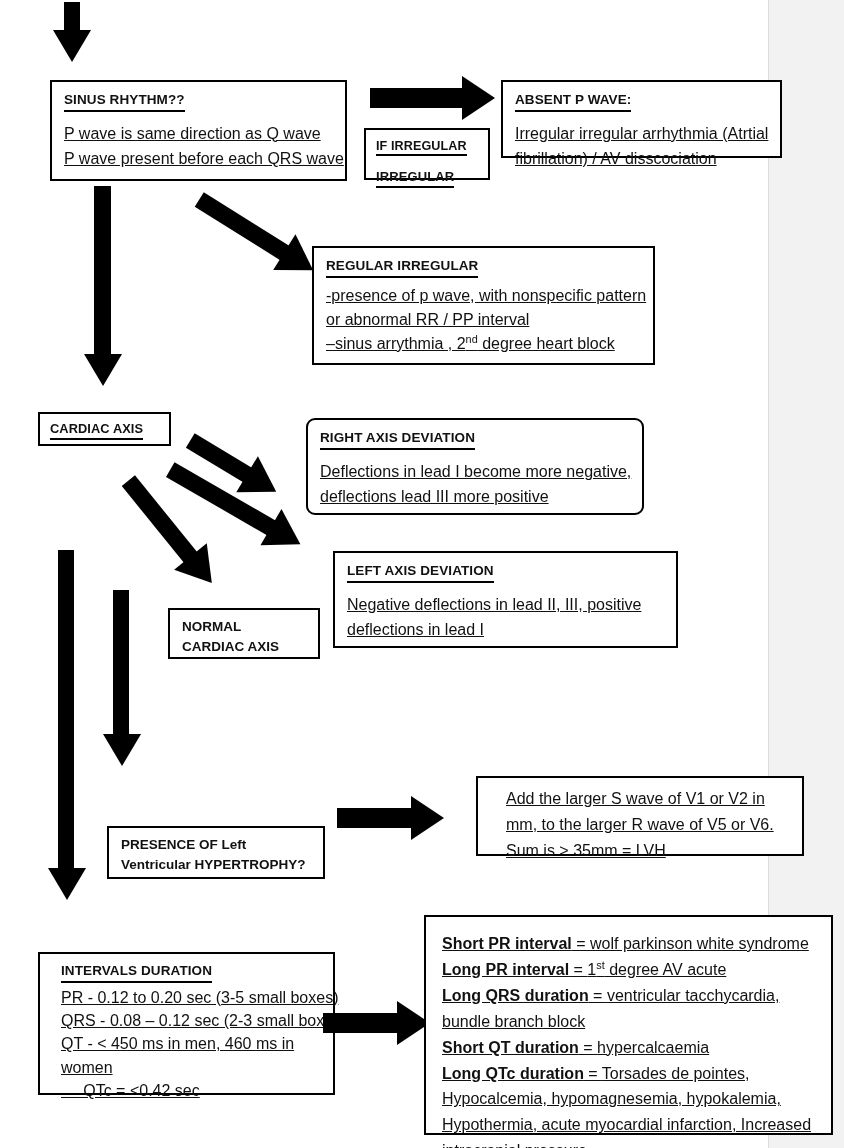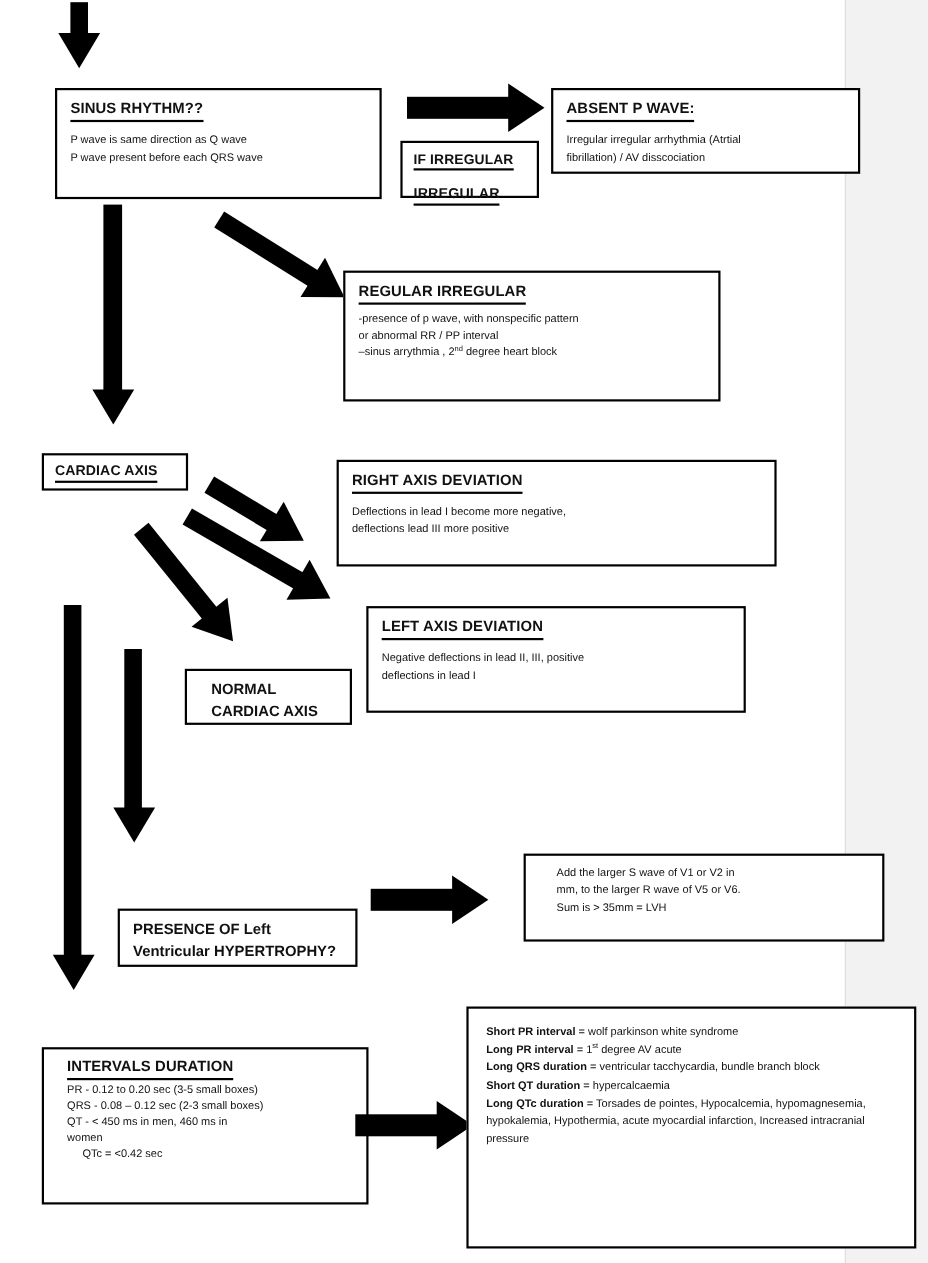--- a/index.html
+++ b/index.html
@@ -39,23 +39,24 @@
     border-bottom:2.5px solid #000;
     padding-bottom:2px;
     line-height:1.15;
   }
   .hd-plain{
     font-weight:bold;
     font-size:13.5px;
     line-height:1.45;
   }
   .bodytxt{
-    font-size:10px;
+    font-size:16px;
     line-height:1.62;
     margin-top:9px;
+    text-decoration:underline;
   }
   .bodytxt.tight{margin-top:6px;line-height:1.5;}
   .bodytxt div{white-space:nowrap;}
   .bodytxt.wrap div{white-space:normal;}
   sup{font-size:0.68em;vertical-align:super;line-height:0;}
   .b{font-weight:bold;}
 
   
   .arrow{position:absolute;}
   .ar-shaft{position:absolute;background:#000;}
@@ -159,42 +160,42 @@
   <div class="diag" style="left:170px;top:459px;width:180px;height:22px;transform:rotate(30deg);">
     <div class="shaft" style="width:128px;height:17px;top:2px;"></div>
     <div class="head" style="left:116px;top:-11px;"></div>
   </div>
 
   <div class="diag" style="left:128px;top:470px;width:160px;height:22px;transform:rotate(51deg);">
     <div class="shaft" style="width:110px;height:17px;top:2px;"></div>
     <div class="head" style="left:98px;top:-11px;"></div>
   </div>
 
-  <div class="box" style="left:306px;top:418px;width:400px;height:97px;">
+  <div class="box" style="left:306px;top:418px;width:338px;height:97px;border-radius:9px;">
     <div class="inner">
       <div class="hd">RIGHT AXIS DEVIATION</div>
       <div class="bodytxt">
         <div>Deflections in lead I become more negative,</div>
         <div>deflections lead III more positive</div>
       </div>
     </div>
   </div>
 
   <div class="box" style="left:333px;top:551px;width:345px;height:97px;">
     <div class="inner">
       <div class="hd">LEFT AXIS DEVIATION</div>
       <div class="bodytxt">
         <div>Negative deflections in lead II, III, positive</div>
         <div>deflections in lead I</div>
       </div>
     </div>
   </div>
 
   <div class="box" style="left:168px;top:608px;width:152px;height:51px;">
-    <div class="inner" style="padding:7px 8px 4px 22px;">
+    <div class="inner" style="padding:7px 8px 4px 12px;">
       <div class="hd-plain">NORMAL</div>
       <div class="hd-plain">CARDIAC AXIS</div>
     </div>
   </div>
 
   <div class="arrow" style="left:104px;top:590px;">
     <div class="ar-shaft" style="left:9px;top:0;width:16px;height:148px;"></div>
     <div class="ar-head-down" style="left:-1px;top:144px;border-left-width:19px;border-right-width:19px;border-top-width:32px;"></div>
   </div>
 

